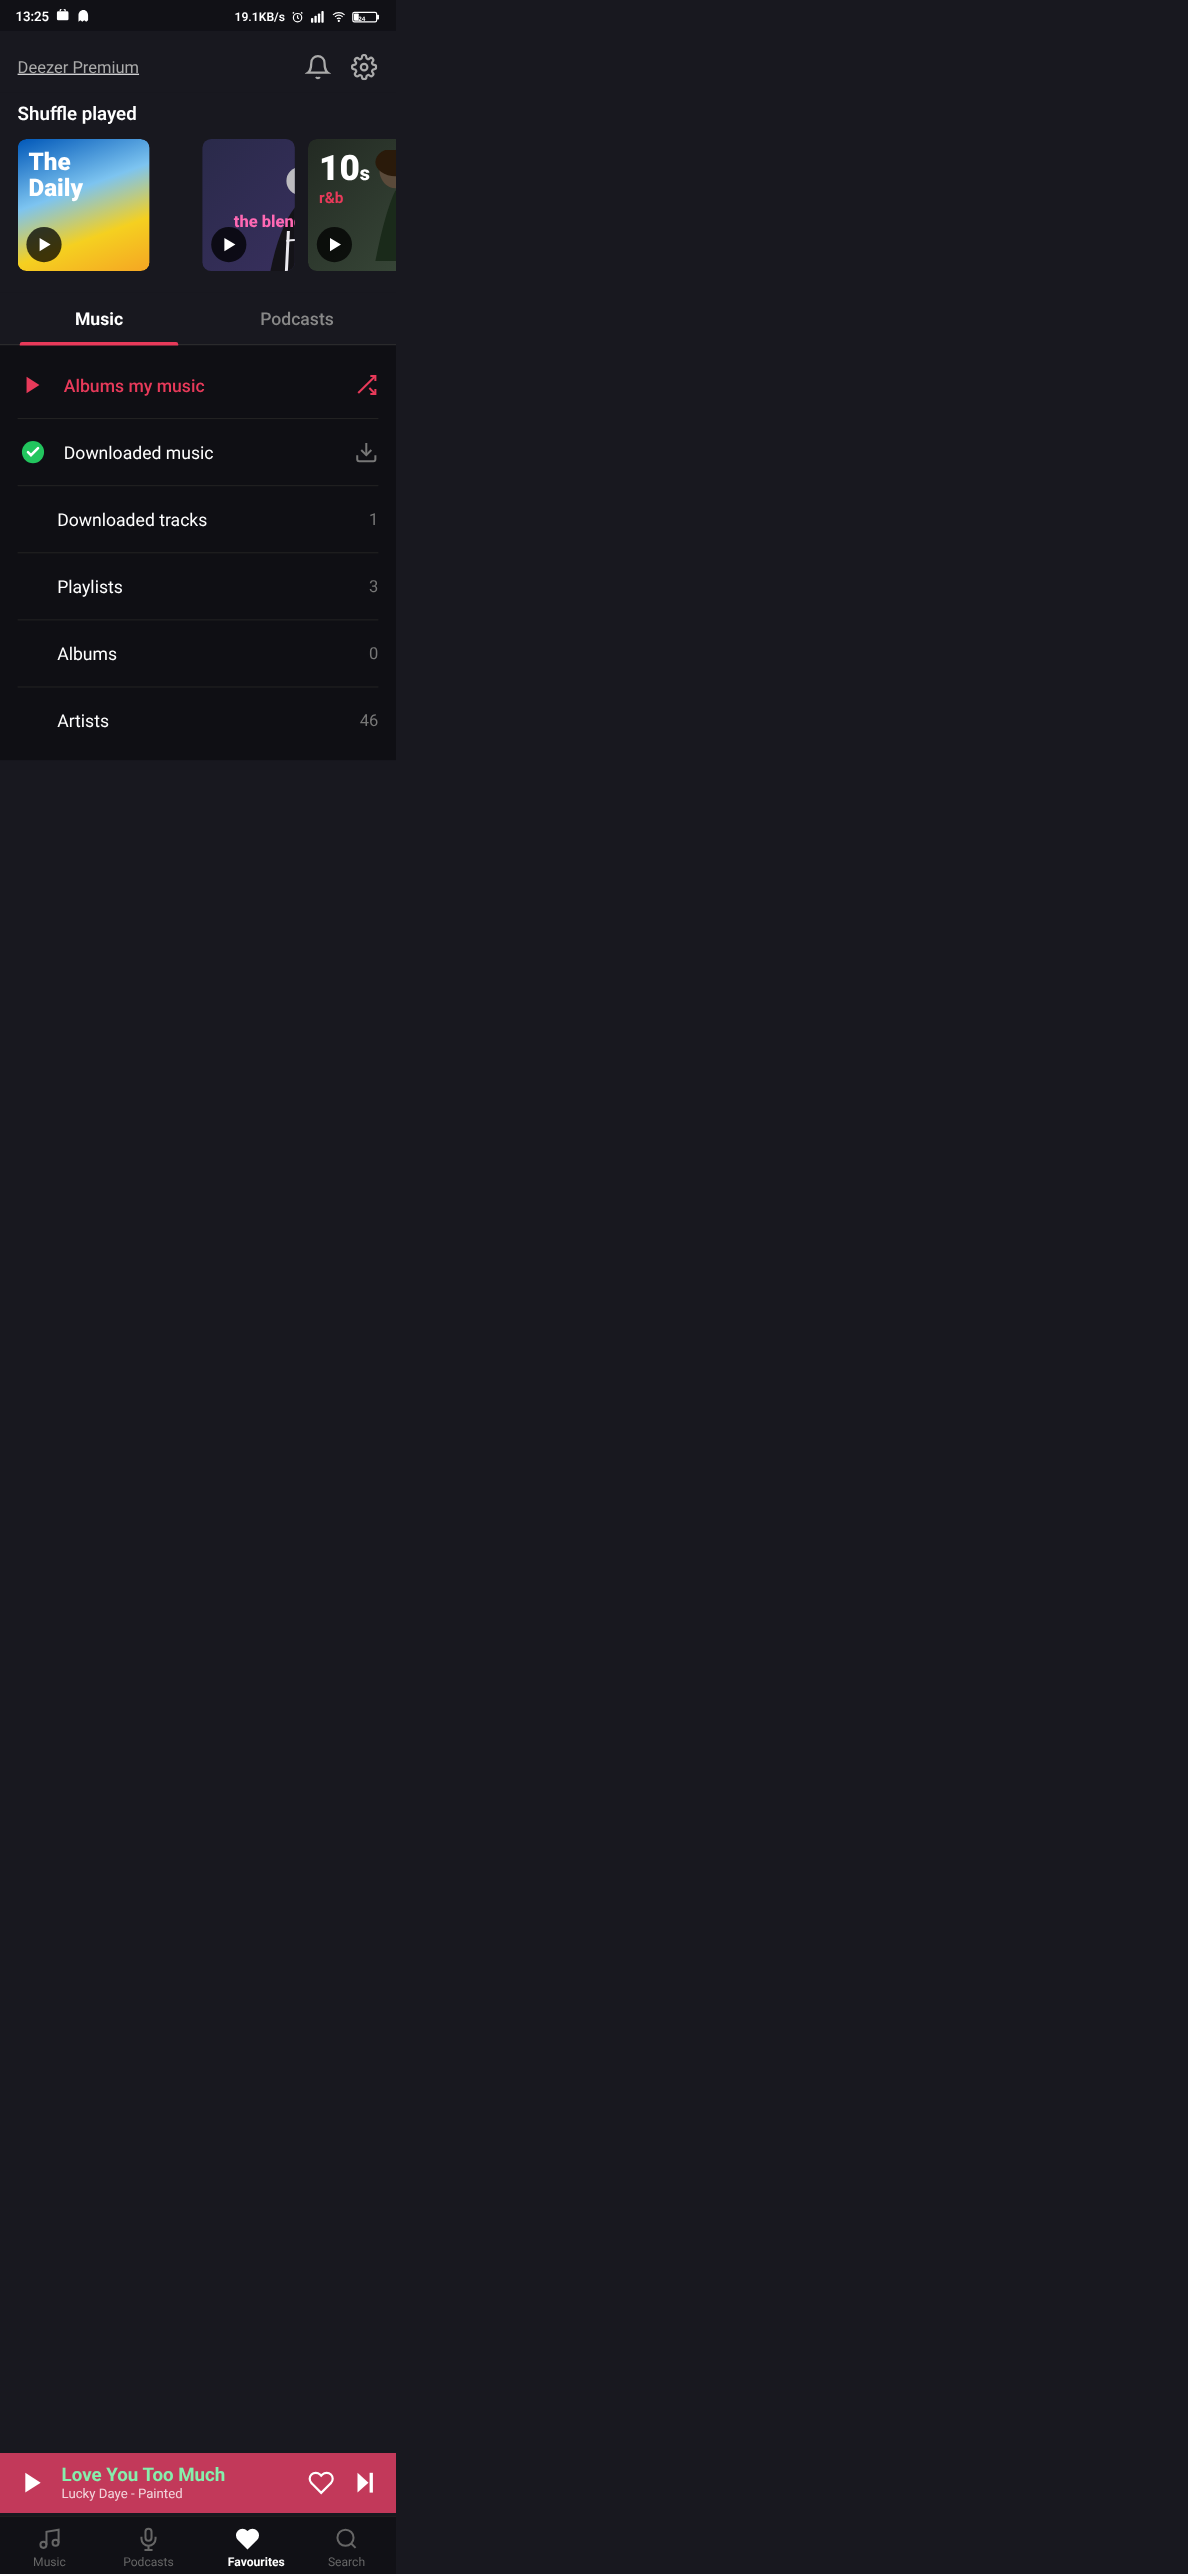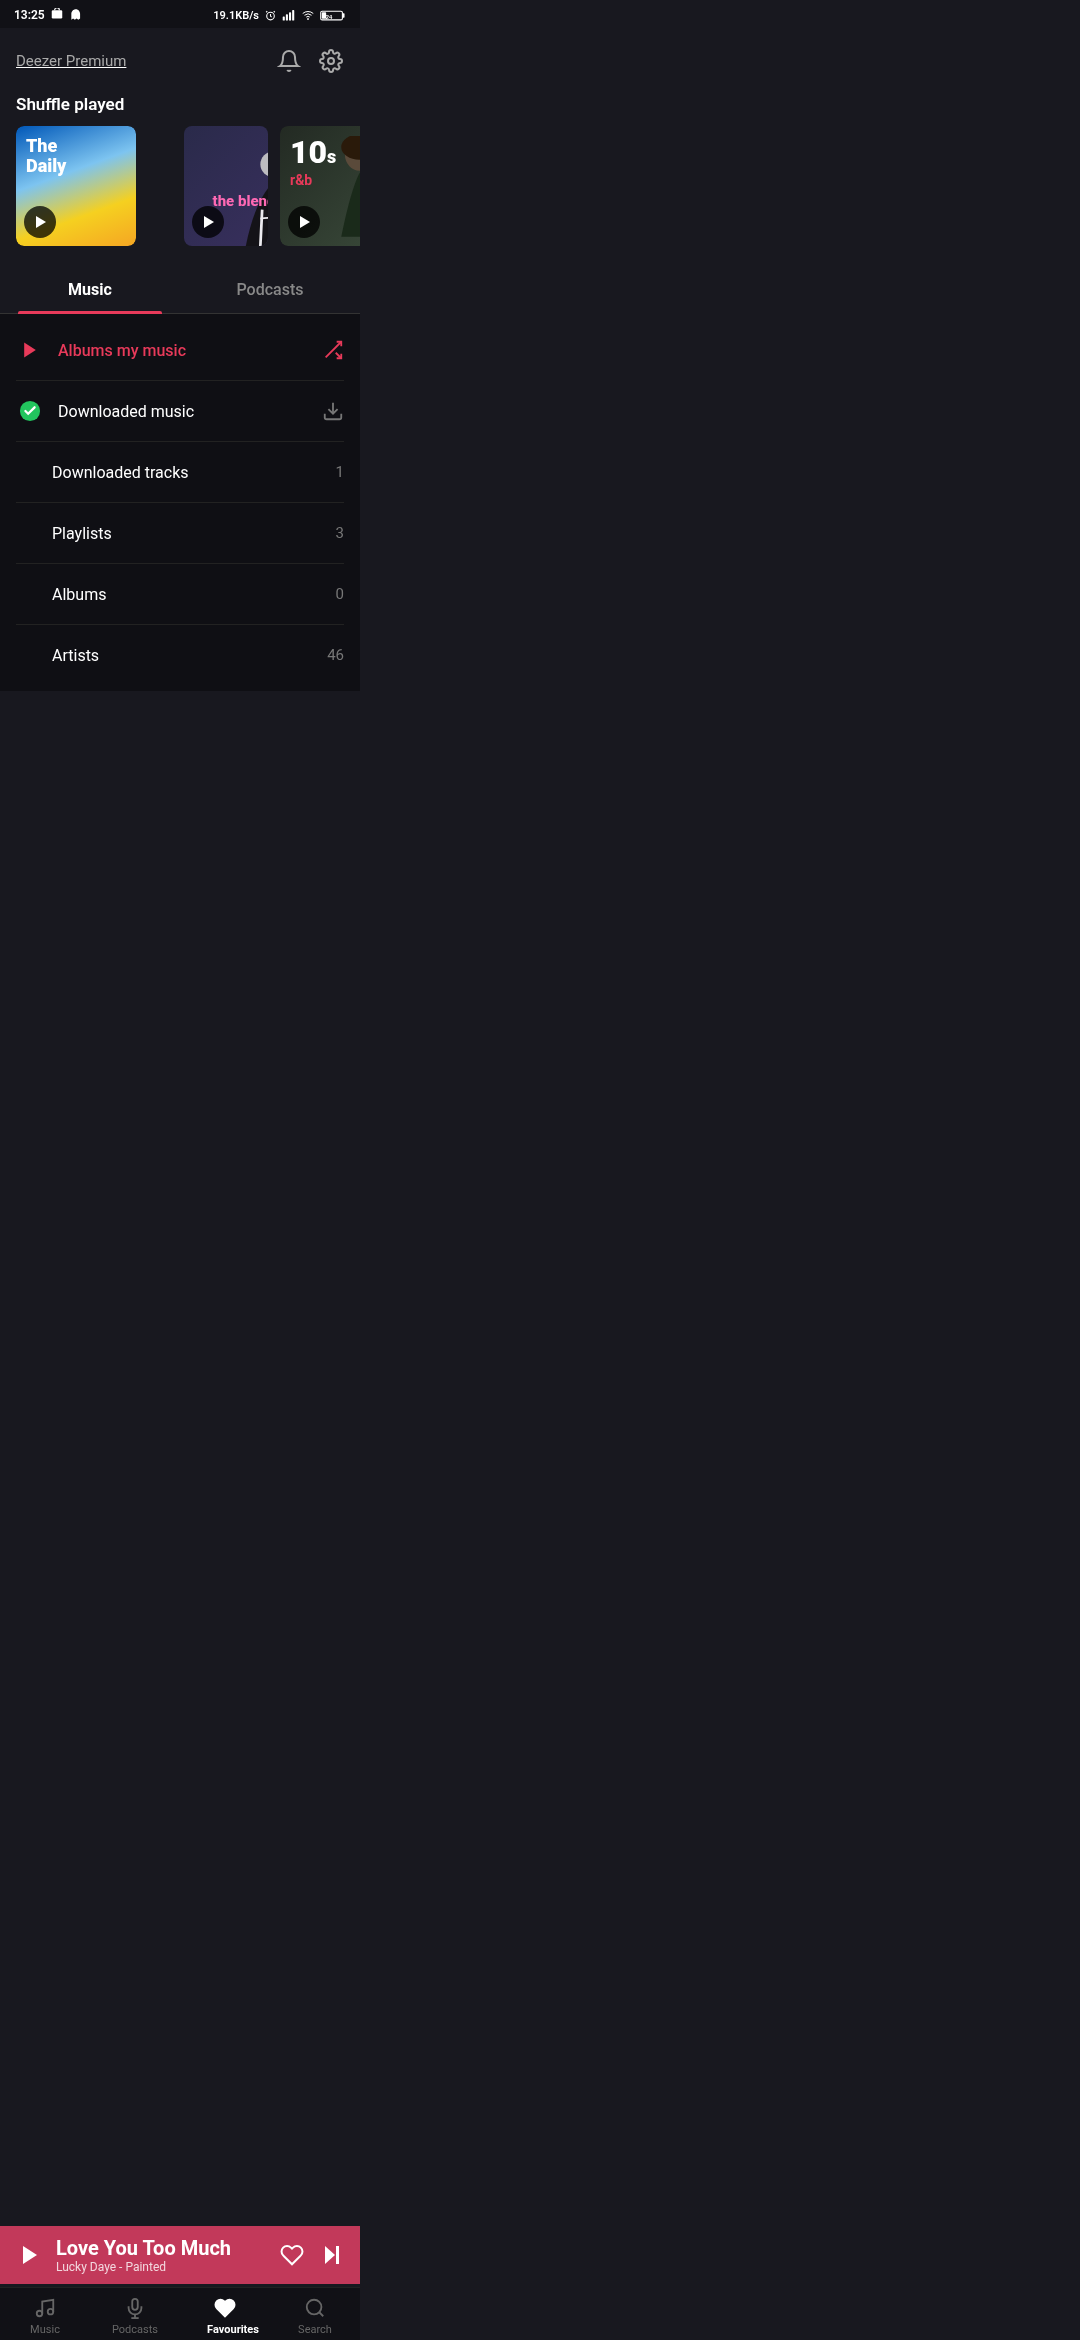--- a/index.html
+++ b/index.html
@@ -231,23 +231,23 @@
       content: '';
       border-left: 14px solid white;
       border-top: 9px solid transparent;
       border-bottom: 9px solid transparent;
     }
 
     .now-playing-info {
       flex: 1;
     }
     .now-playing-title {
-      font-size: 20px;
+      font-size: 17px;
       font-weight: 700;
-      color: #ffffff;
+      color: #86efac;
     }
     .now-playing-artist {
       font-size: 12px;
       color: rgba(255,255,255,0.8);
     }
     .now-playing-controls {
       display: flex;
       gap: 16px;
       align-items: center;
     }
@@ -358,21 +358,21 @@
     </div>
   </div>
 </div>
 
 <div class="section-title">Shuffle played</div>
 
 <div class="recently-played">
 
   <div class="card">
     <div class="card-bg card-bg-daily" style="position:relative; width:120px; height:120px; border-radius:8px; overflow:hidden;">
-      <div style="position:absolute; top:10px; left:10px; font-size:18px; font-weight:900; color:white; line-height:1.1; z-index:2;">The<br>Daily</div>
+      <div style="position:absolute; top:10px; left:10px; font-size:22px; font-weight:900; color:white; line-height:1.1; z-index:2;">The<br>Daily</div>
       <div class="play-btn" style="position:absolute; bottom:8px; left:8px;"></div>
     </div>
   </div>
 
   <div class="card">
     <div class="card-bg card-bg-blend" style="position:relative; width:120px; height:120px; border-radius:8px; overflow:hidden; background: linear-gradient(135deg, #2a2a4a 0%, #3a3060 100%);">
 
       <svg style="position:absolute;bottom:0;right:0;width:80px;height:100px;opacity:0.9;" viewBox="0 0 80 110">
         <ellipse cx="50" cy="20" rx="14" ry="14" fill="#ccc"></ellipse>
         <path d="M20 110 Q30 60 50 40 Q70 60 75 110Z" fill="#111"></path>

